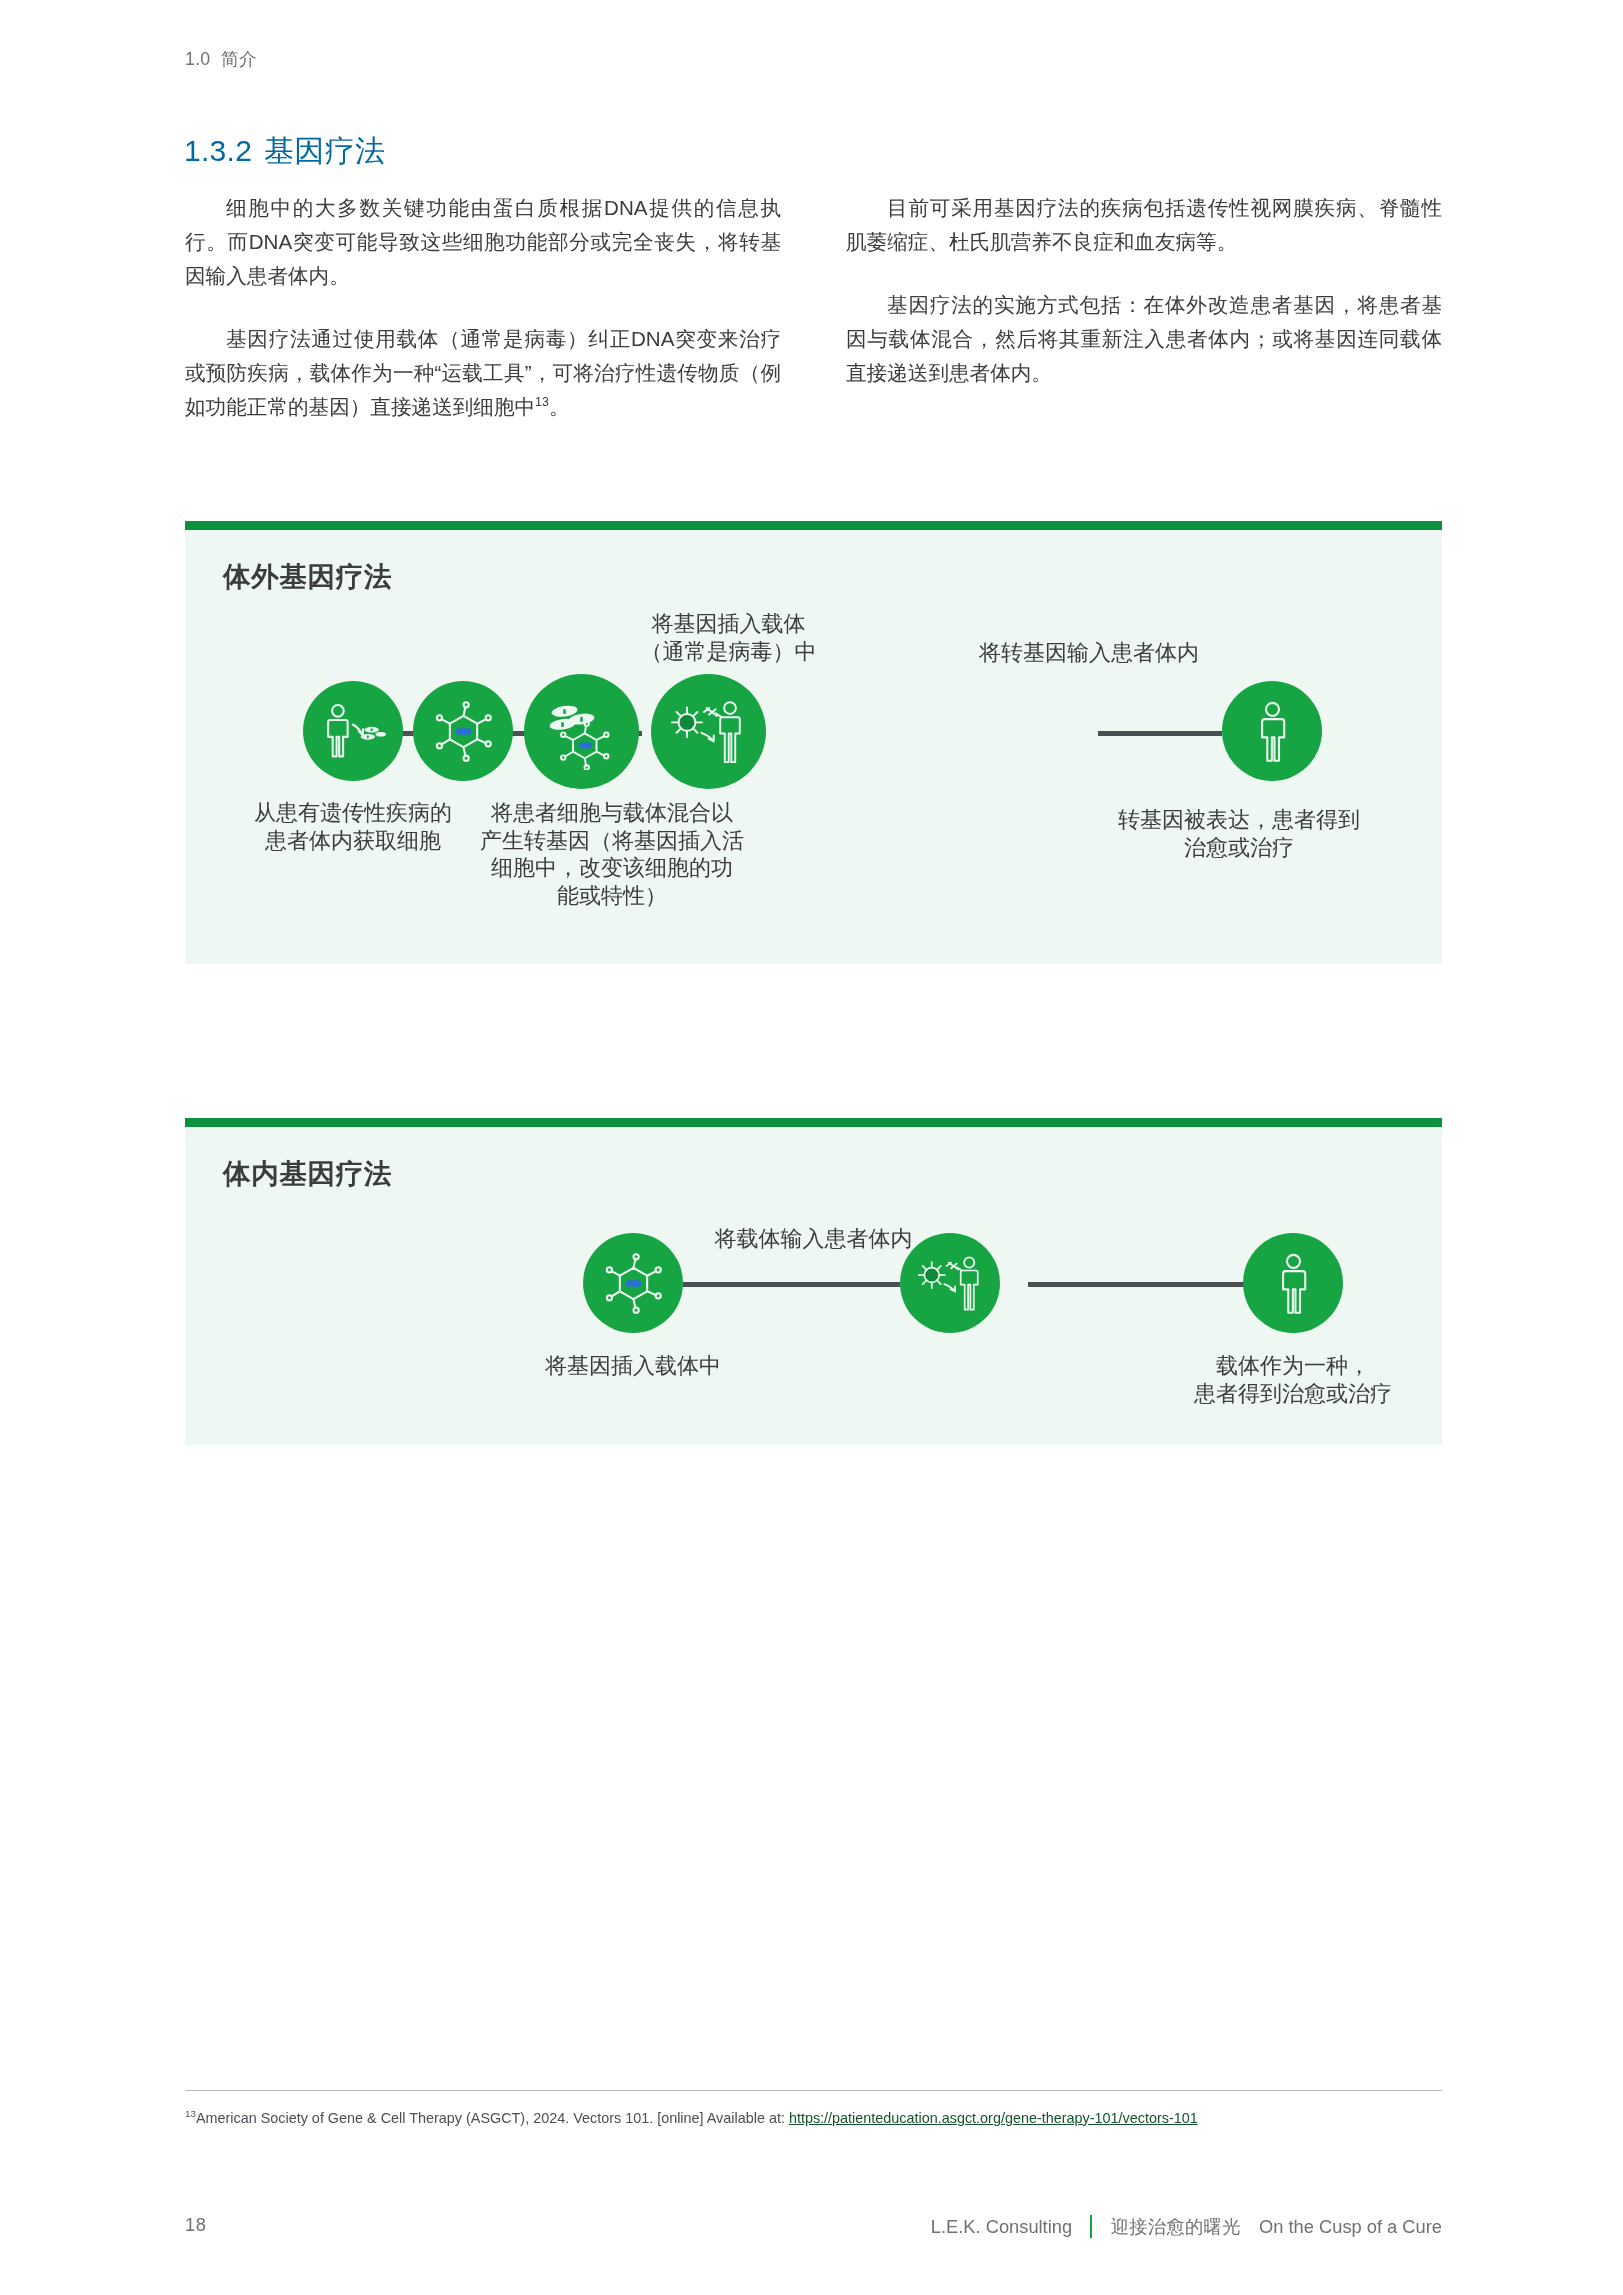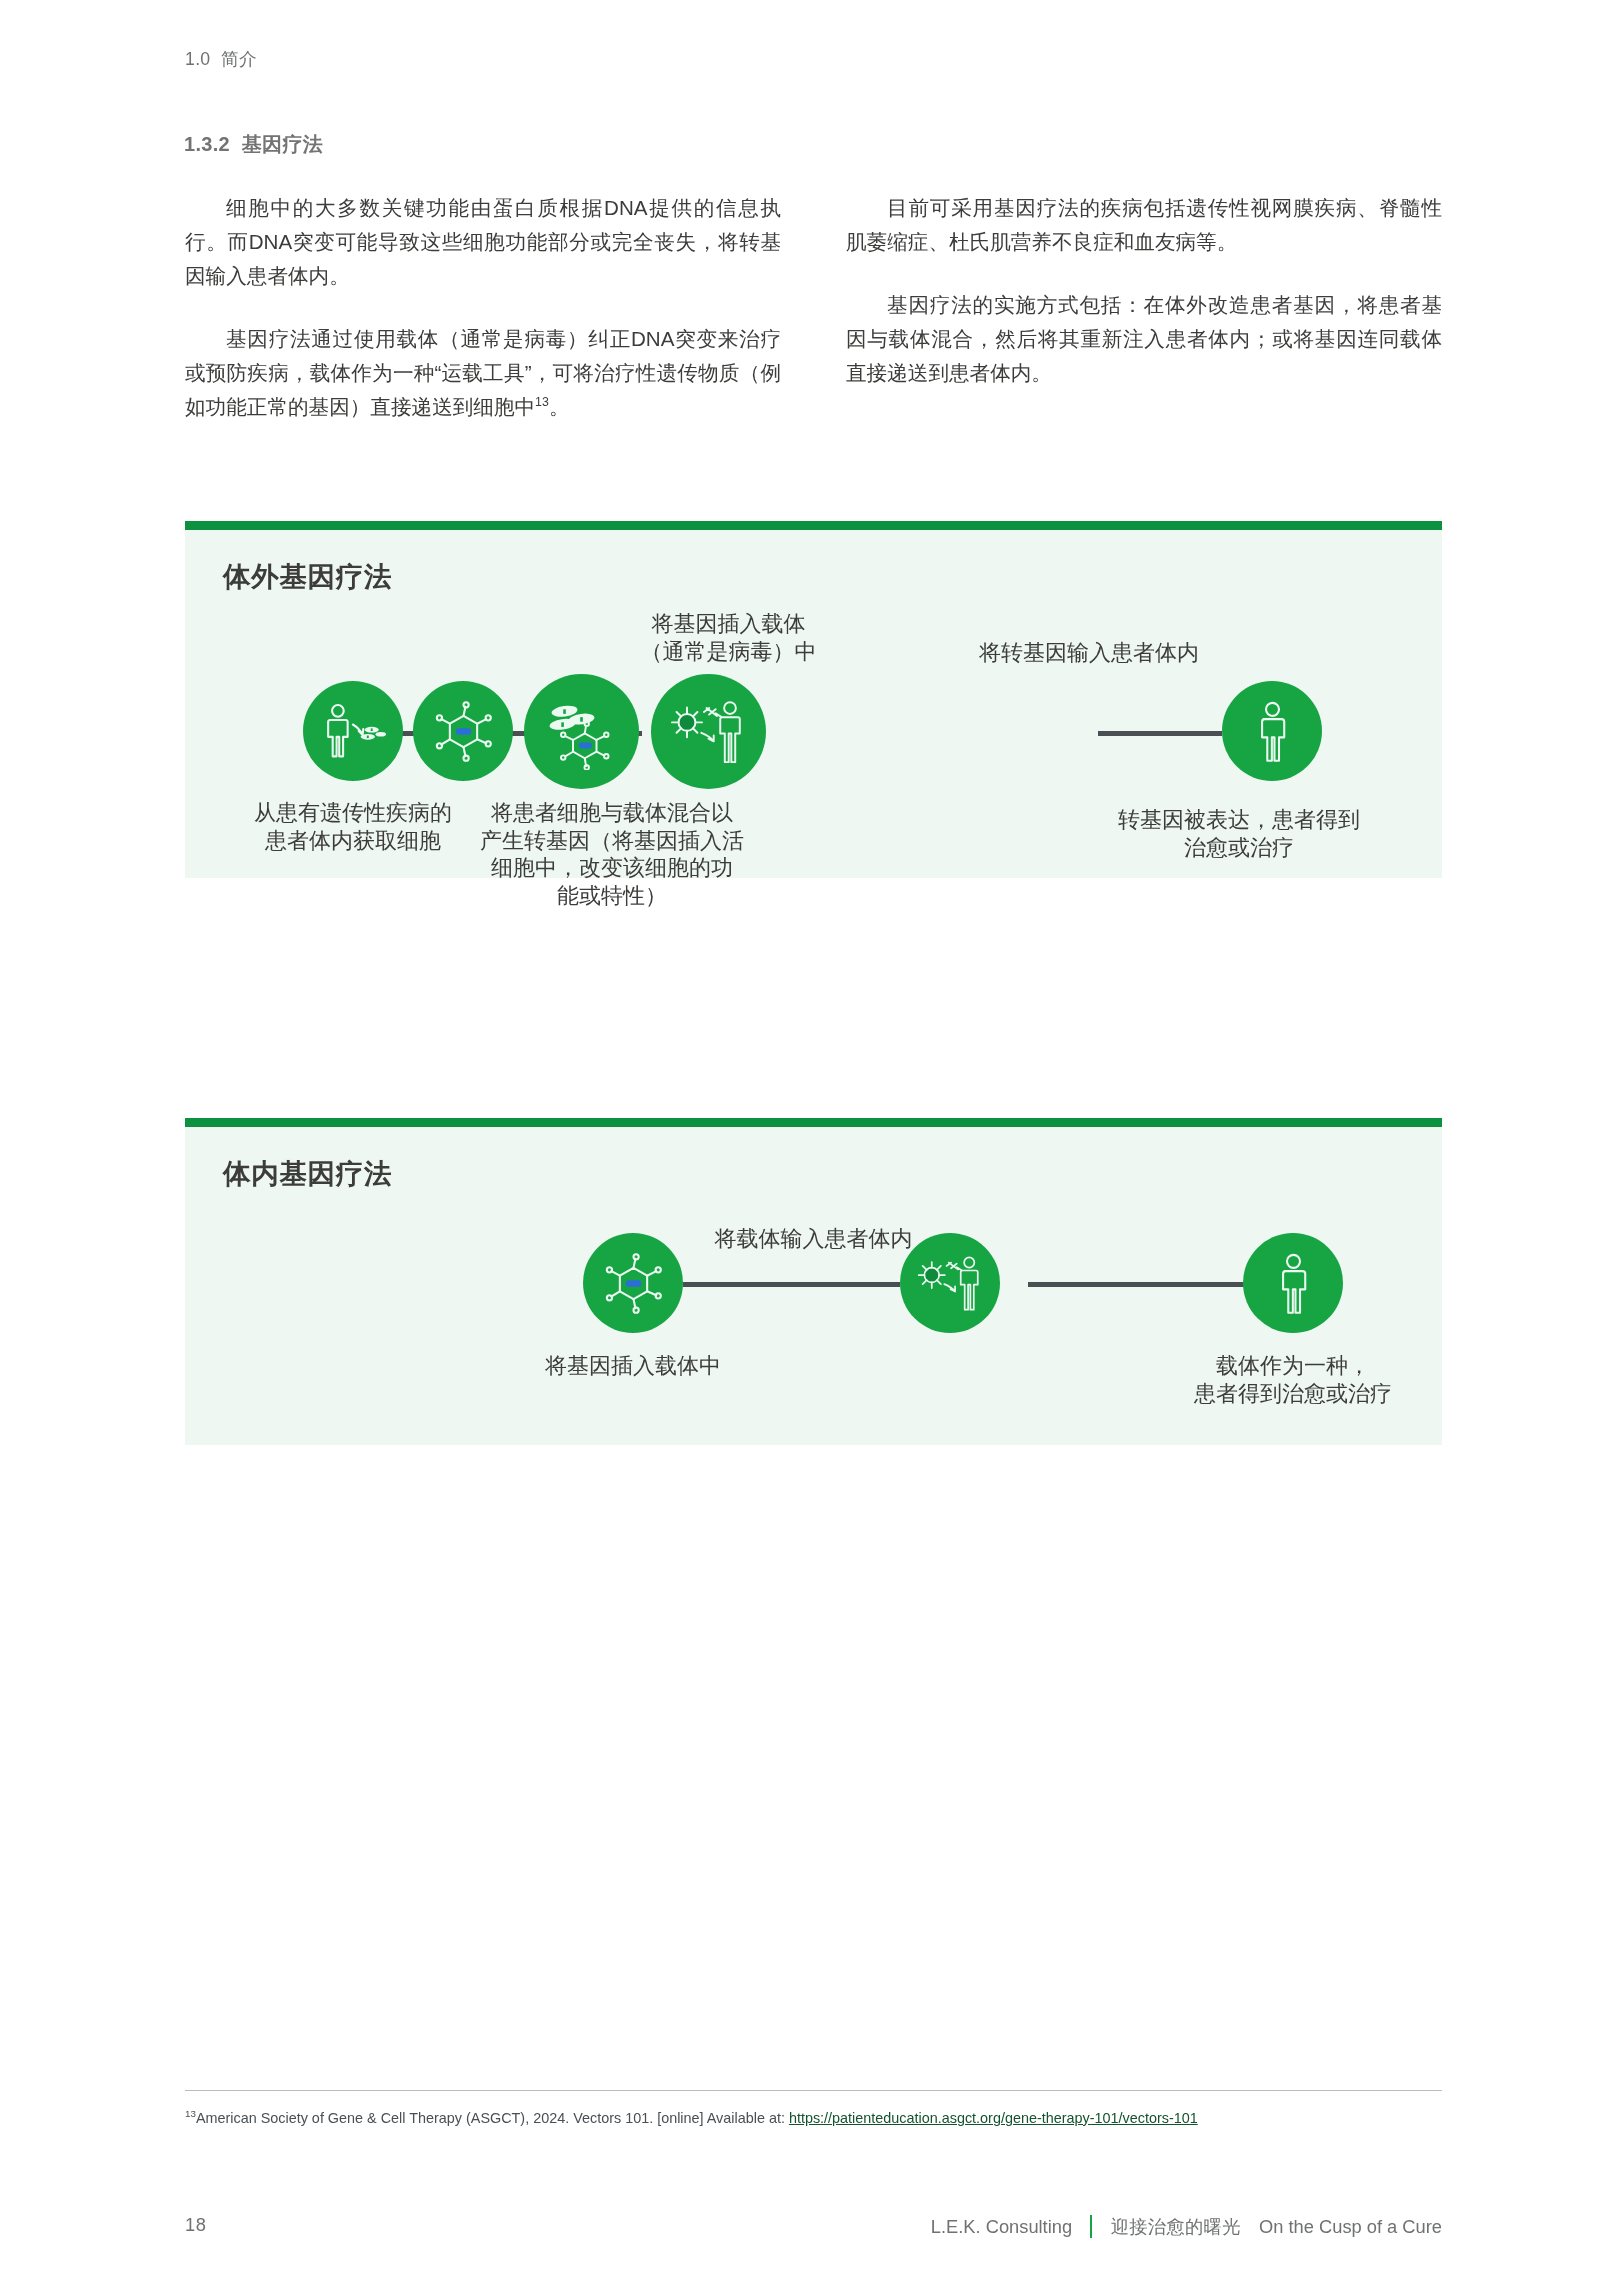--- a/index.html
+++ b/index.html
@@ -28,23 +28,23 @@
     letter-spacing: 0.3px;
     color: #6f7271;
   }
   .running-header .rh-num { margin-right: 10.5px; }
 
   
   .section-heading {
     position: absolute;
     left: 184px;
     top: 131px;
-    font-size: 20px;
-    font-weight: bold;
-    color: #737373;
+    font-size: 30px;
+    font-weight: normal;
+    color: #0369a1;
     letter-spacing: 0.3px;
   }
   .section-heading .sh-num { margin-right: 11.8px; }
 
   
   .columns {
     position: absolute;
     left: 185px;
     top: 191px;
     width: 1257px;
@@ -82,21 +82,21 @@
   }
   .panel-title {
     position: absolute;
     left: 38px;
     top: 38px;
     font-size: 27.5px;
     font-weight: bold;
     color: #3c3c3b;
     letter-spacing: 0.7px;
   }
-  #panel-exvivo { top: 521px; height: 357px; }
+  #panel-exvivo { top: 521px; height: 443px; }
   #panel-invivo { top: 1118px; height: 327px; }
   .node {
     position: absolute;
     border-radius: 50%;
     background: #17a544;
     display: flex;
     align-items: center;
     justify-content: center;
   }
   .connector {

